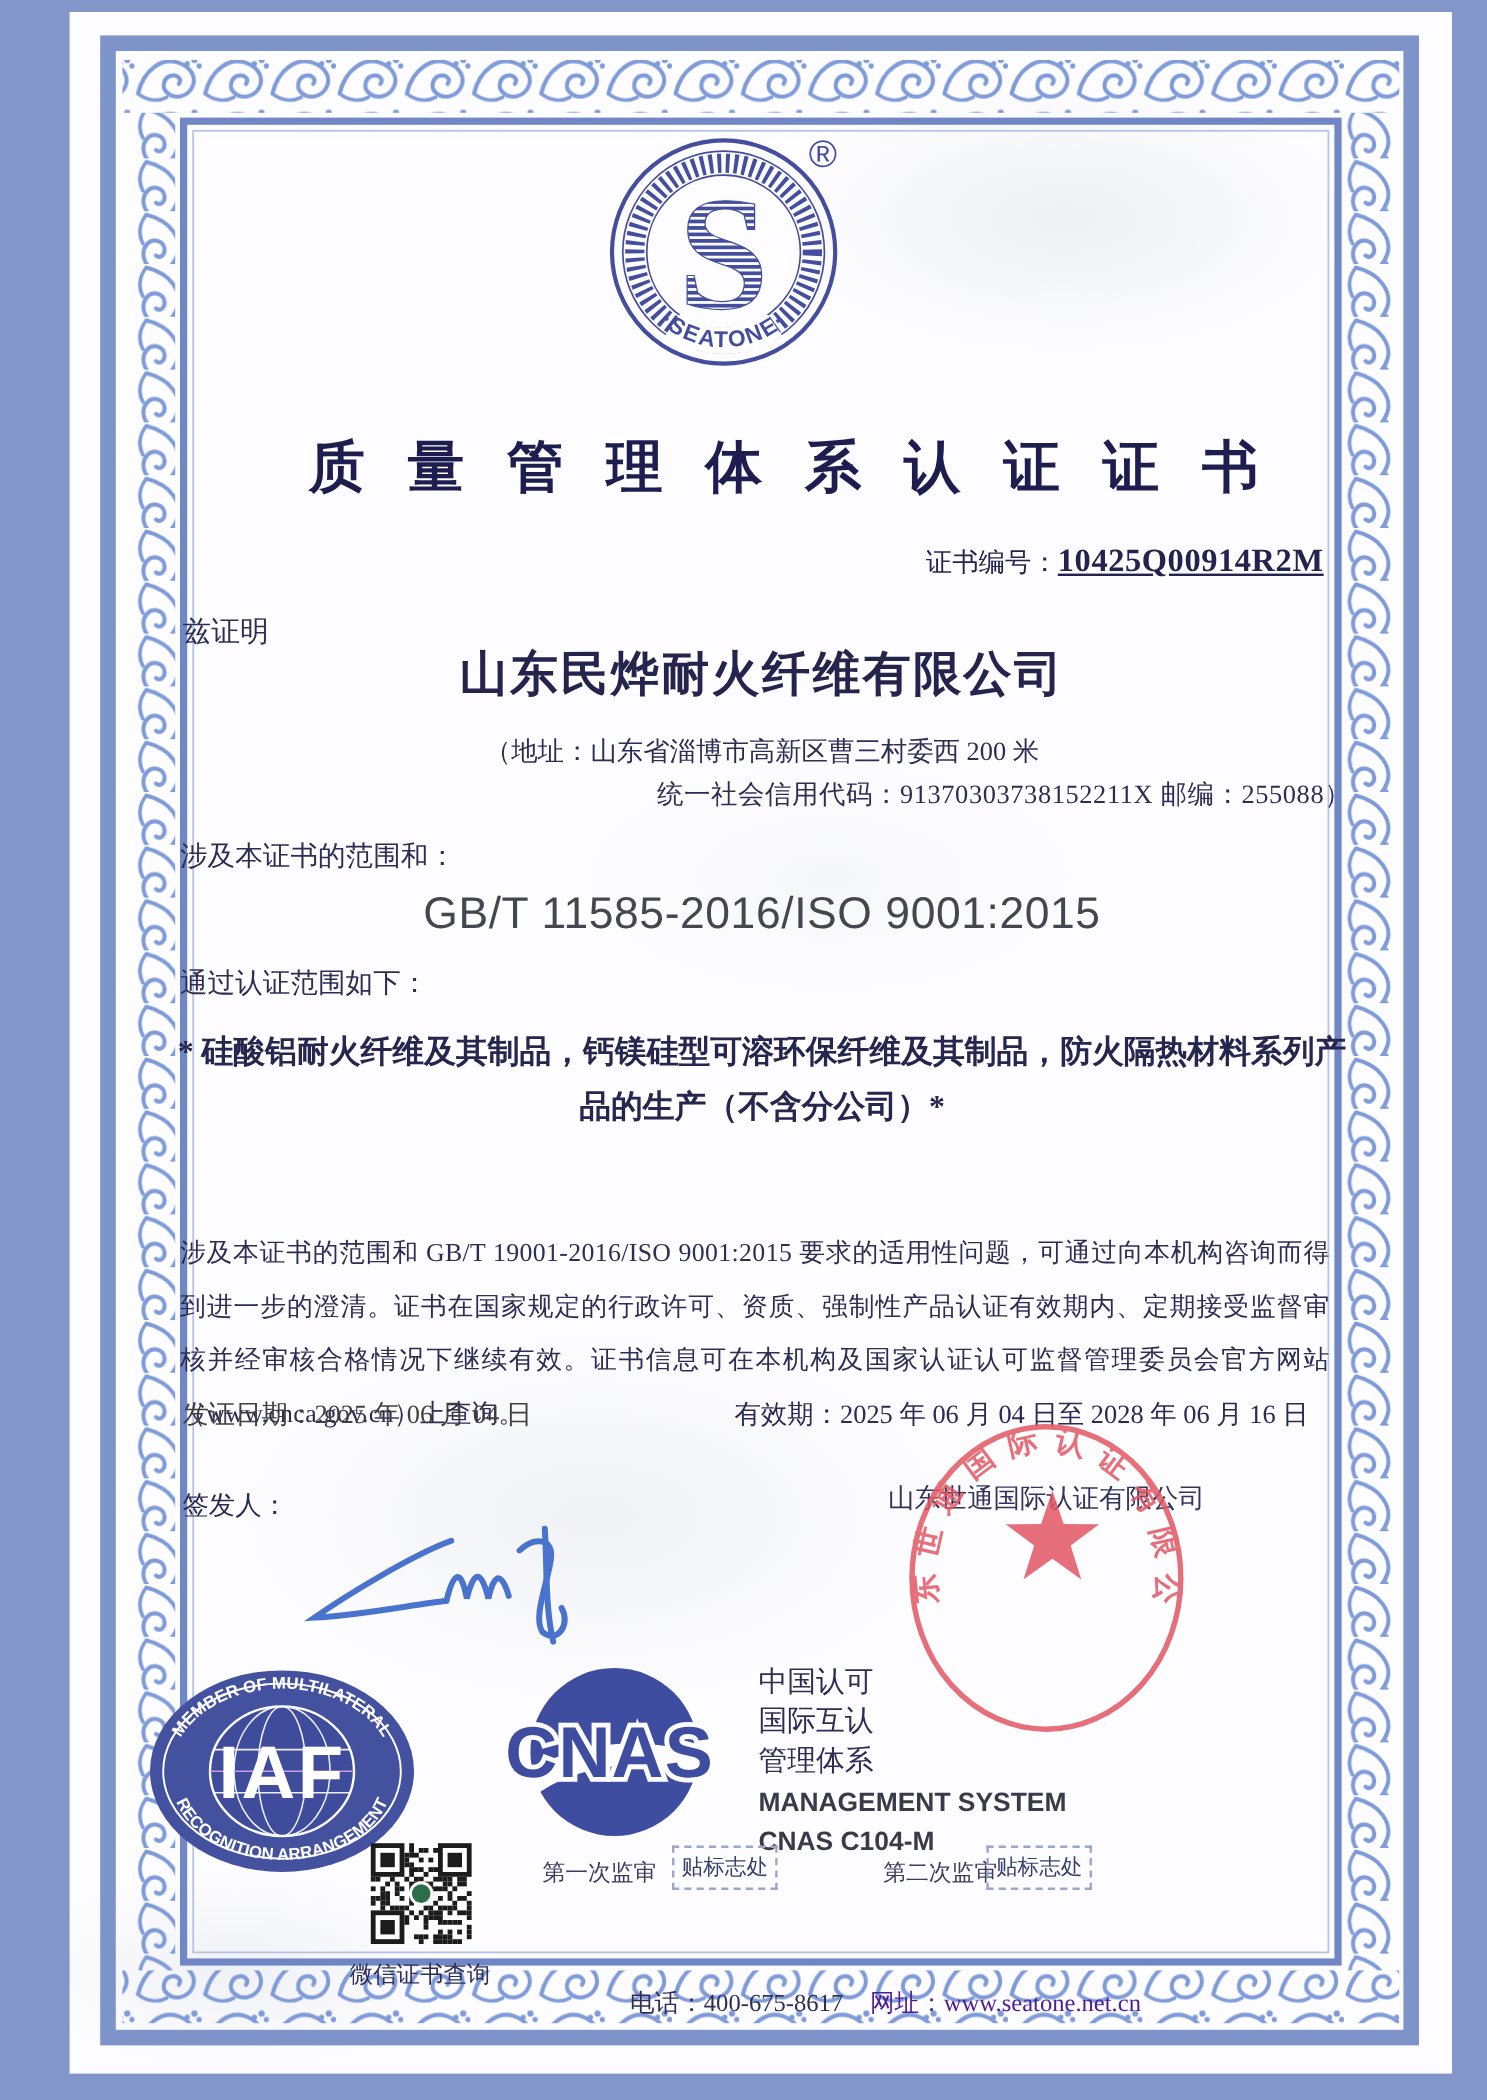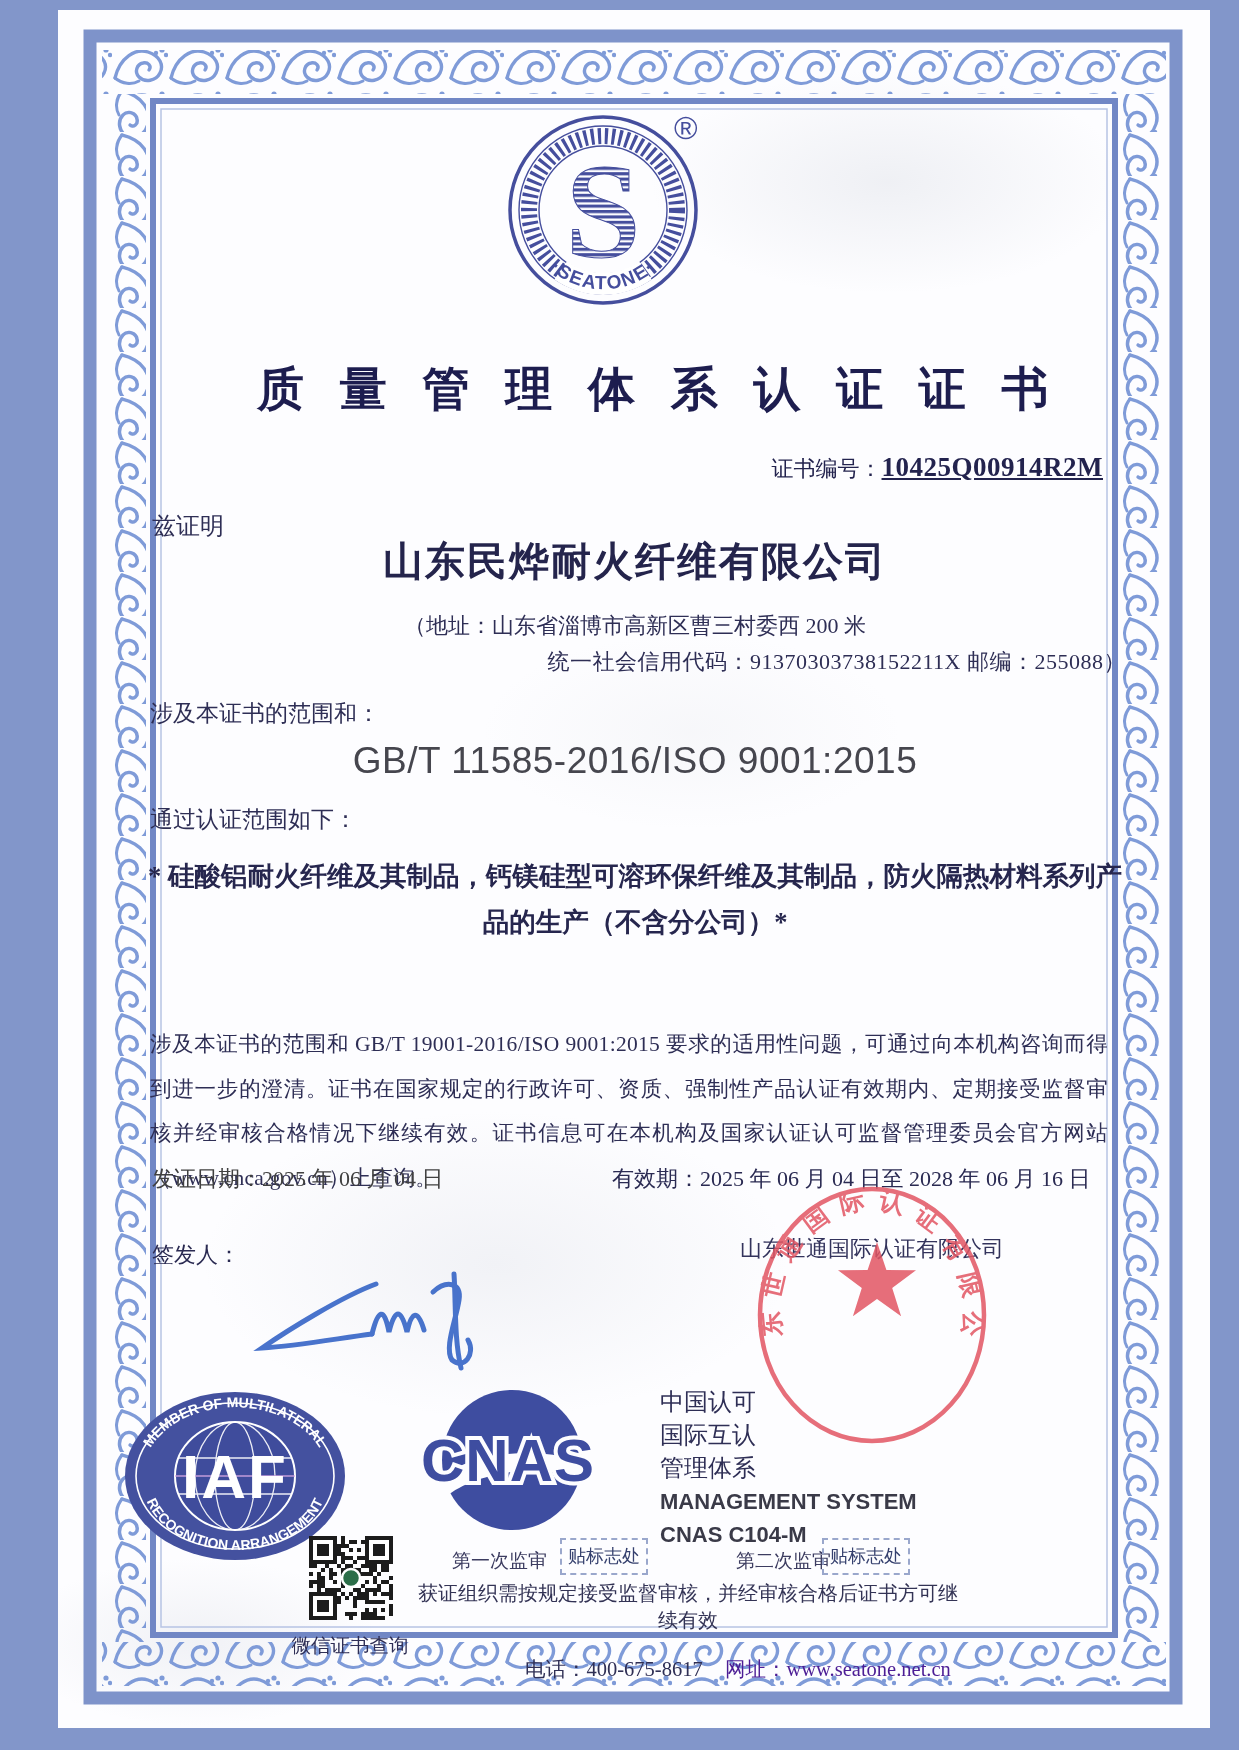--- a/index.html
+++ b/index.html
@@ -28,21 +28,21 @@
   #scopelbl{left:150px;top:804px;font-size:23px;color:#2e2e55;}
   .scopeline{left:140px;width:990px;text-align:center;font-size:26.5px;font-weight:bold;color:#26264e;}
   #scope1{top:858px;}
   #scope2{top:904px;}
   #legal{left:150px;top:1022px;width:958px;font-size:21.5px;line-height:44.5px;color:#2e2e55;
          text-align:justify;letter-spacing:.3px;}
   #issuedate{left:152px;top:1164px;font-size:22px;color:#404040;}
   #validity{left:612px;top:1164px;font-size:22px;color:#2a2a52;}
   #signer{left:152px;top:1240px;font-size:22px;color:#2a2a52;}
   #issuer{left:740px;top:1234px;font-size:22px;color:#33335c;}
-  #accred{left:632px;top:1386px;line-height:33px;color:#2e2e55;margin-left:28px;}
+  #accred{left:632px;top:1386px;line-height:33px;color:#2e2e55;}
   #accred .cn{font-size:24px;}
   #accred .en{font-size:22px;font-weight:bold;font-family:"Liberation Sans",sans-serif;color:#3a3a48;}
   .auditlbl{font-size:19px;color:#3c3c60;top:1548px;}
   .auditbox{top:1538px;width:84px;height:33px;border:2px dashed #9aa7cc;color:#35406e;
             font-size:18px;text-align:center;line-height:33px;}
   #auditnote{left:418px;top:1580px;width:540px;text-align:center;font-size:20px;color:#333355;}
   #footaddr{left:430px;top:1620px;width:520px;text-align:center;font-size:20.5px;color:#2f2f55;}
   #footphone{left:525px;top:1655px;font-size:20.5px;color:#2f2f55;}
   #footweb{left:725px;top:1655px;font-size:20.5px;color:#4c1d95;}
   #qrcap{left:270px;top:1632px;width:160px;text-align:center;font-size:19.5px;color:#2e2e55;}
@@ -325,17 +325,16 @@
       <rect x="8" y="64" width="20" height="20" fill="#ffffff"></rect>
       <rect x="12" y="68" width="12" height="12" fill="#1c1c1c"></rect>
       <circle cx="46" cy="46" r="9" fill="#2c6e49" stroke="#ffffff" stroke-width="2.5"></circle>
     </svg>
   <div class="abs" id="qrcap">微信证书查询</div>
 
   <div class="abs auditlbl" style="left:452px;">第一次监审</div>
   <div class="abs auditbox" style="left:560px;">贴标志处</div>
   <div class="abs auditlbl" style="left:736px;">第二次监审</div>
   <div class="abs auditbox" style="left:822px;">贴标志处</div>
-  <div class="abs" id="auditnote">获证组织需按规定接受监督审核，并经审核合格后证书方可继续有效</div>
 
   <div class="abs" id="footphone">电话：400-675-8617</div>
   <div class="abs" id="footweb">网址：www.seatone.net.cn</div>
 </div>
 
 </body></html>

